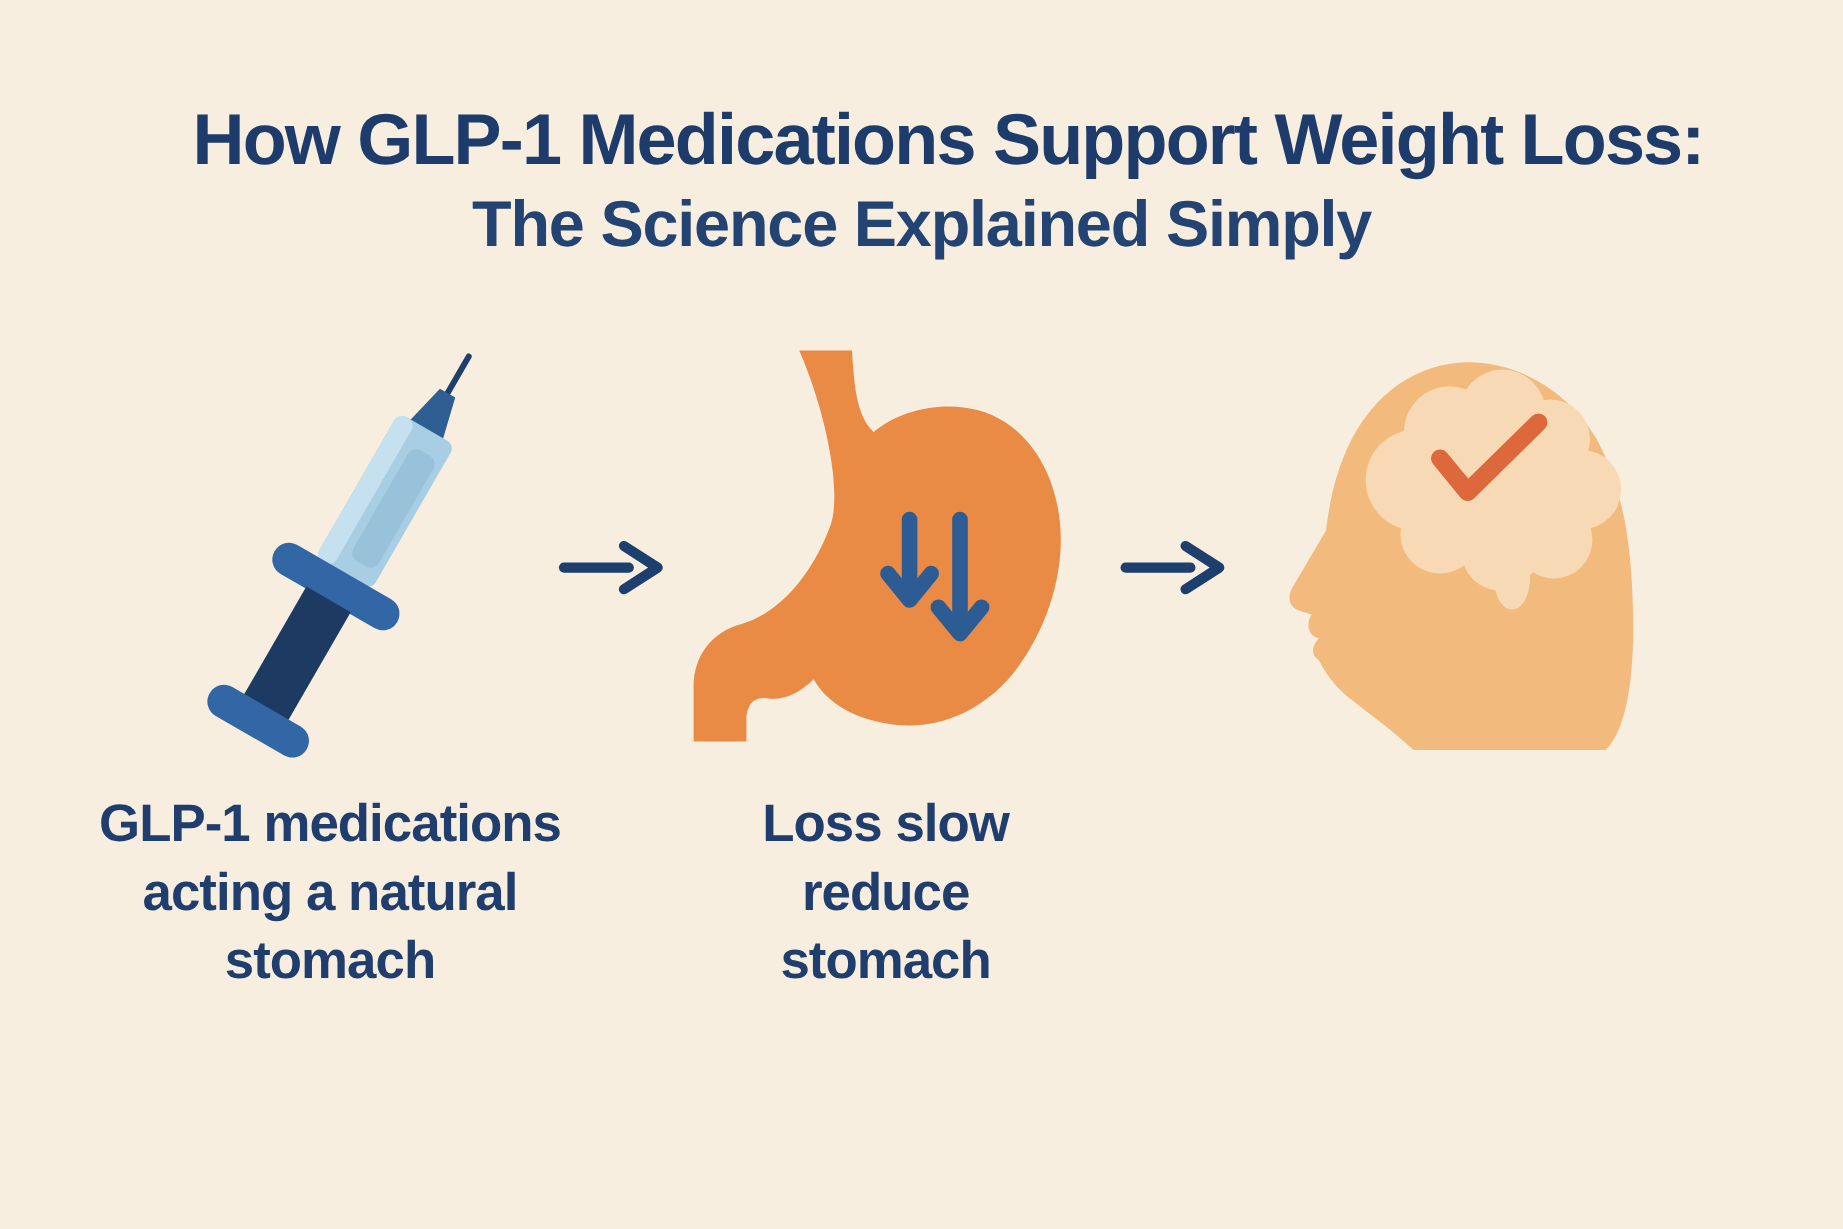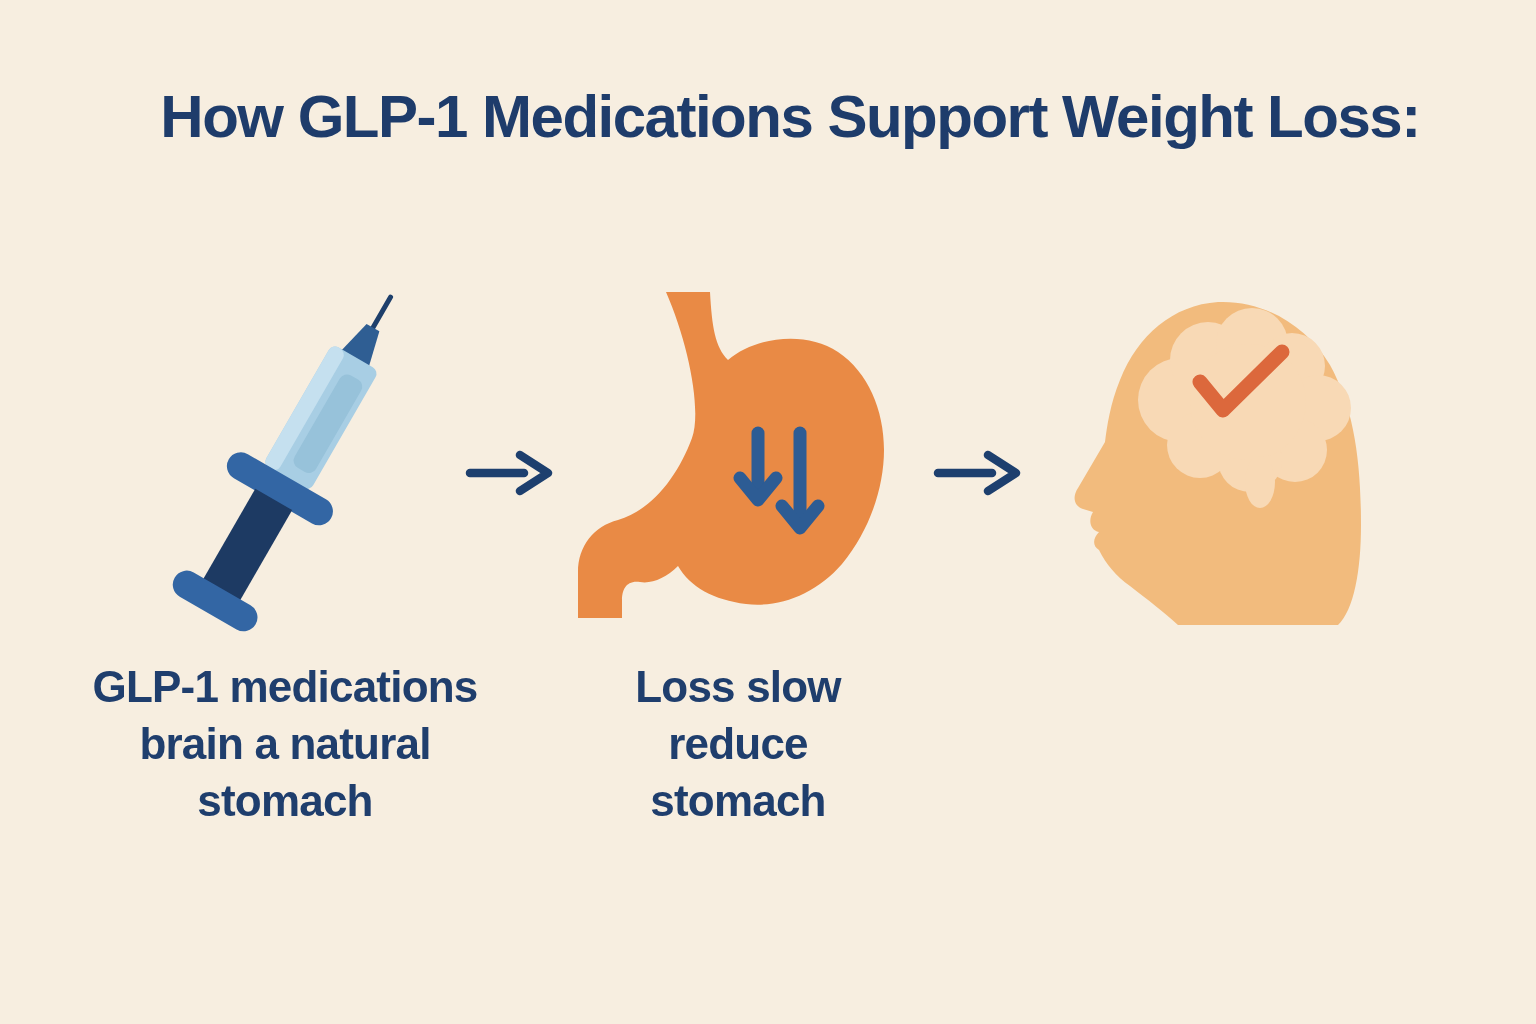--- a/index.html
+++ b/index.html
@@ -29,30 +29,31 @@
   .head-box{left:1060px;top:282px;width:400px;height:348px;}
   .arrow1{left:464px;top:450px;width:92px;height:46px;}
   .arrow2{left:932px;top:450px;width:92px;height:46px;}
   .caption{
     position:absolute;top:658px;
     text-align:center;color:#1f3e6d;
     font-size:44px;font-weight:700;letter-spacing:-0.8px;
     line-height:57px;
   }
   .caption span{display:block;}
-  .cap1{left:60px;width:450px;}
+  .cap1{left:50px;width:450px;}
   .cap2{left:588px;width:300px;}
   .cap3{left:990px;width:490px;}
 </style>
 </head>
 <body>
 
 <div class="canvas">
 
   <div class="title1">How GLP-1 Medications Support Weight Loss:</div>
+  <div class="title2">The Science Explained Simply</div>
 
   <svg class="icon syringe-box" viewBox="0 0 350 360">
     <g transform="translate(170,169) rotate(30) scale(0.82) translate(0,-44)">
       <rect x="-3" y="-180" width="6" height="58" rx="3" fill="#1e3f6b"></rect>
       <polygon points="-9,-134 9,-134 20,-88 -20,-88" fill="#2f5e93"></polygon>
       <rect x="-33" y="-92" width="66" height="170" rx="9" fill="#a8cee4"></rect>
       <rect x="-33" y="-92" width="20" height="170" rx="9" fill="#c5e0ef"></rect>
       <rect x="-4" y="-70" width="30" height="130" rx="10" fill="#97c2da"></rect>
       <rect x="-72" y="76" width="144" height="34" rx="17" fill="#3366a4"></rect>
       <rect x="-26" y="108" width="52" height="128" fill="#1d3a63"></rect>
@@ -126,21 +127,21 @@
       <circle cx="190" cy="178" r="32"></circle>
       <circle cx="140" cy="163" r="33"></circle>
       <circle cx="188" cy="120" r="58"></circle>
       <ellipse cx="200" cy="200" rx="15" ry="26"></ellipse>
     </g>
     <polyline points="140,100 163,128 222,70" fill="none" stroke="#dc683c" stroke-width="15" stroke-linecap="round" stroke-linejoin="round"></polyline>
   </svg>
 
   <div class="caption cap1">
     <span>GLP-1 medications</span>
-    <span>brain a natural</span>
+    <span>acting a natural</span>
     <span>stomach</span>
   </div>
   <div class="caption cap2">
     <span>Loss slow</span>
     <span>reduce</span>
     <span>stomach</span>
   </div>
 
 </div>
 

